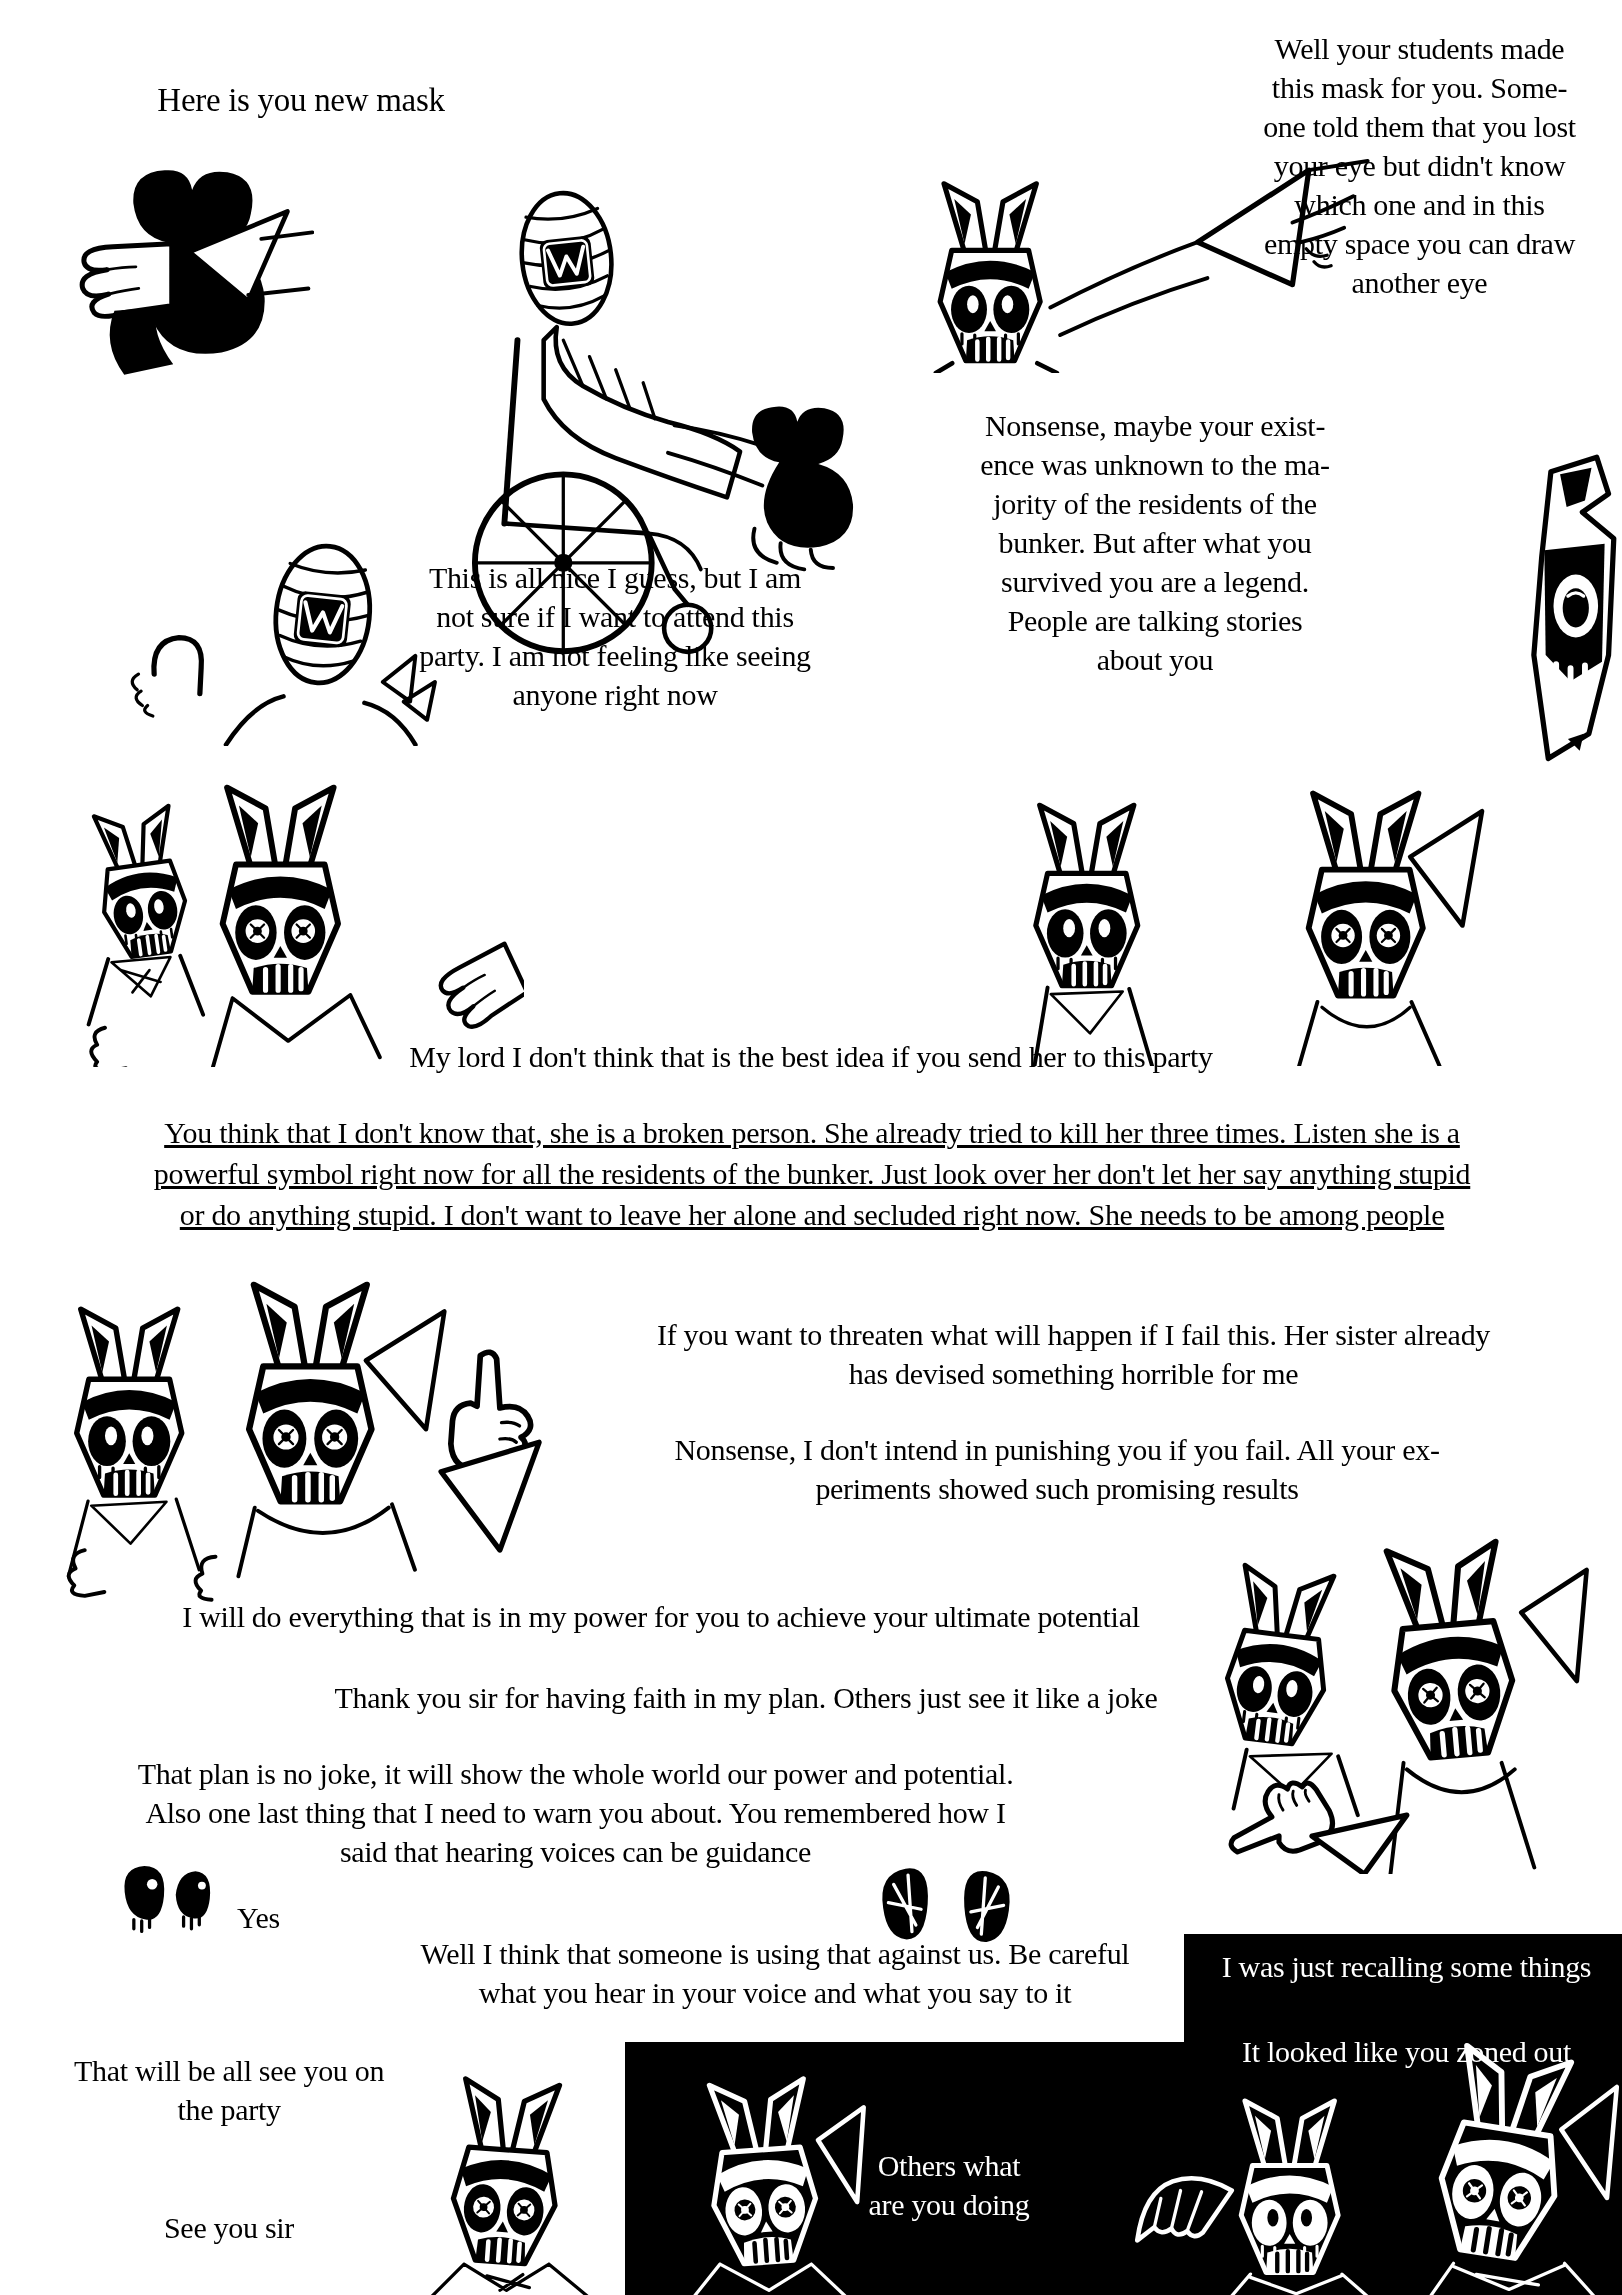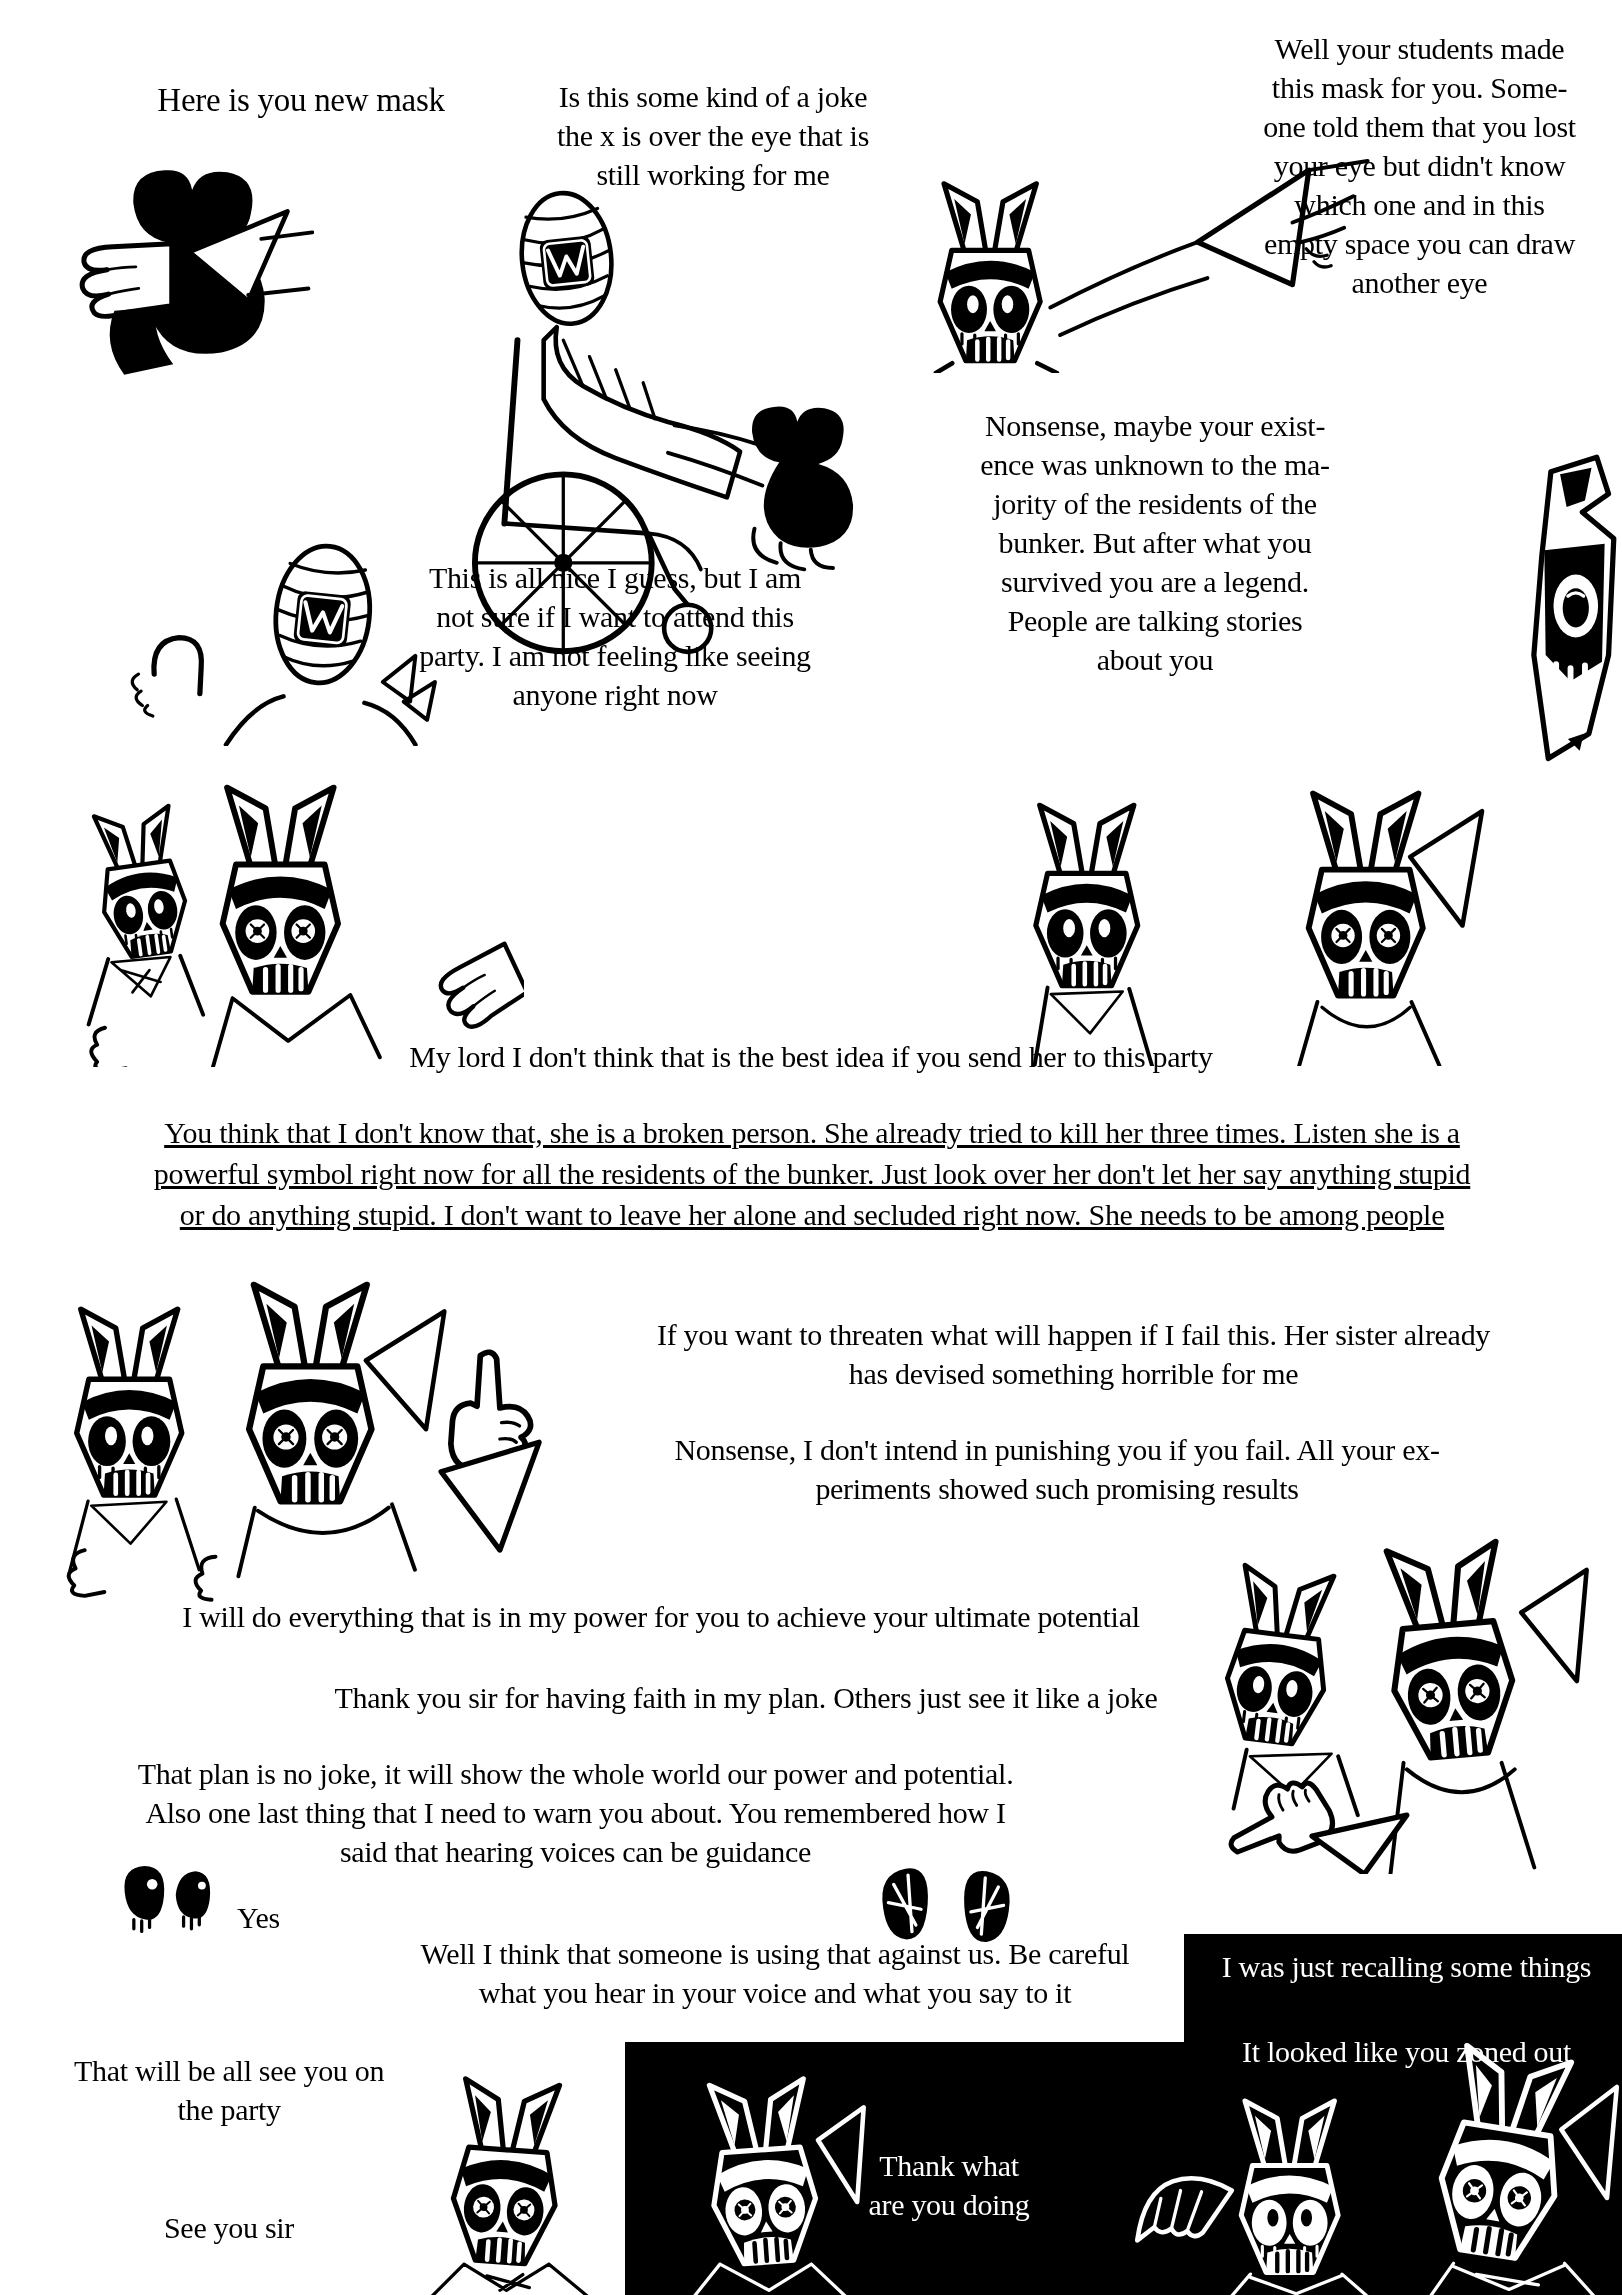--- a/index.html
+++ b/index.html
@@ -235,23 +235,20 @@
   </svg>
 
   <svg class="abs inv" style="left:1391px;top:2038px" width="236" height="258" viewBox="0 0 360 395">
     <use href="#skullB" transform="translate(60,5) scale(1.12) rotate(9 100 150)"></use>
     <path d="M260 140 L345 75 L330 245 Z" fill="#fff" stroke="#000" stroke-width="7"></path>
     <path d="M95 345 L60 395 M265 345 L310 395 M95 350 L180 385 L265 348 M130 362 L225 378" stroke="#000" stroke-width="5" fill="none"></path>
   </svg>
 
   <div class="speech big" style="left:85px;top:79px;width:432px;">Here is you new mask</div>
 
-  <div class="speech" style="left:484px;top:77px;width:458px;">Is this some kind of a joke
-the x is over the eye that is
-still working for me</div>
 
   <div class="speech" style="left:1197px;top:29.4px;width:445px;">Well your students made
 this mask for you. Some-
 one told them that you lost
 your eye but didn't know
 which one and in this
 empty space you can draw
 another eye</div>
 
   <div class="speech" style="left:926px;top:406px;width:458px;">Nonsense, maybe your exist-
@@ -295,17 +292,17 @@
 
   <div class="speech" style="left:19.6px;top:2051px;width:419px;">That will be all see you on
 the party</div>
 
   <div class="speech" style="left:98px;top:2208px;width:262px;">See you sir</div>
 
   <div class="speech white-text" style="left:1197px;top:2032px;width:419px;">It looked like you zoned out</div>
 
   <div class="speech white-text" style="left:1197px;top:1947px;width:419px;">I was just recalling some things</div>
 
-  <div class="speech white-text" style="left:805px;top:2146px;width:288px;">Thank what
+  <div class="speech white-text" style="left:805px;top:2146px;width:288px;">Others what
 are you doing</div>
 
 </div>
 
 
 </body></html>

